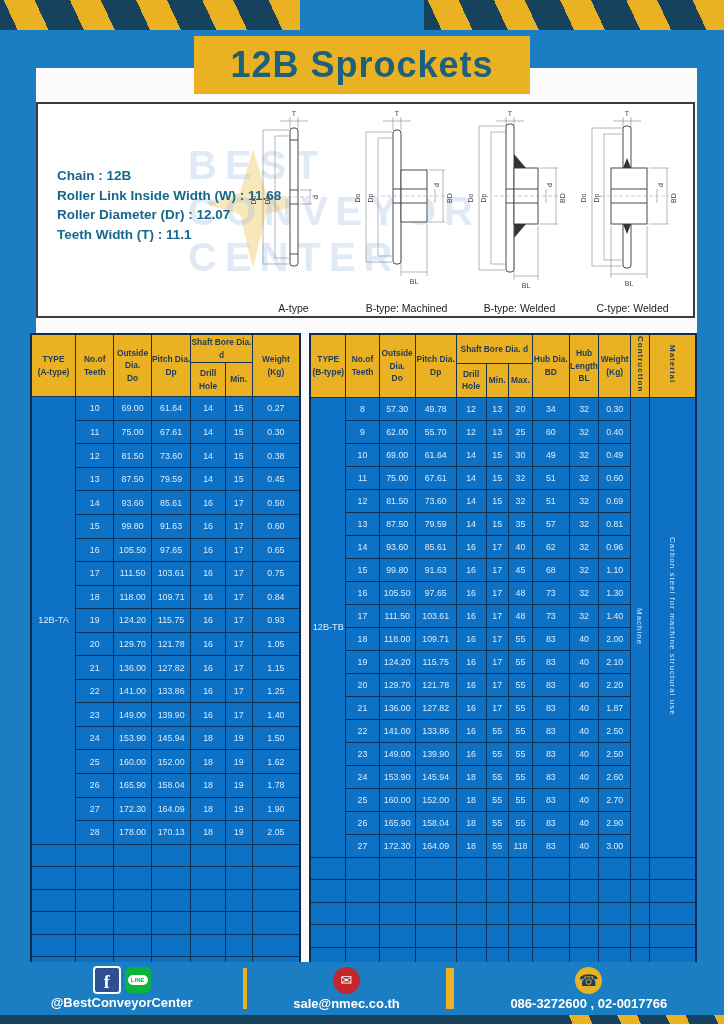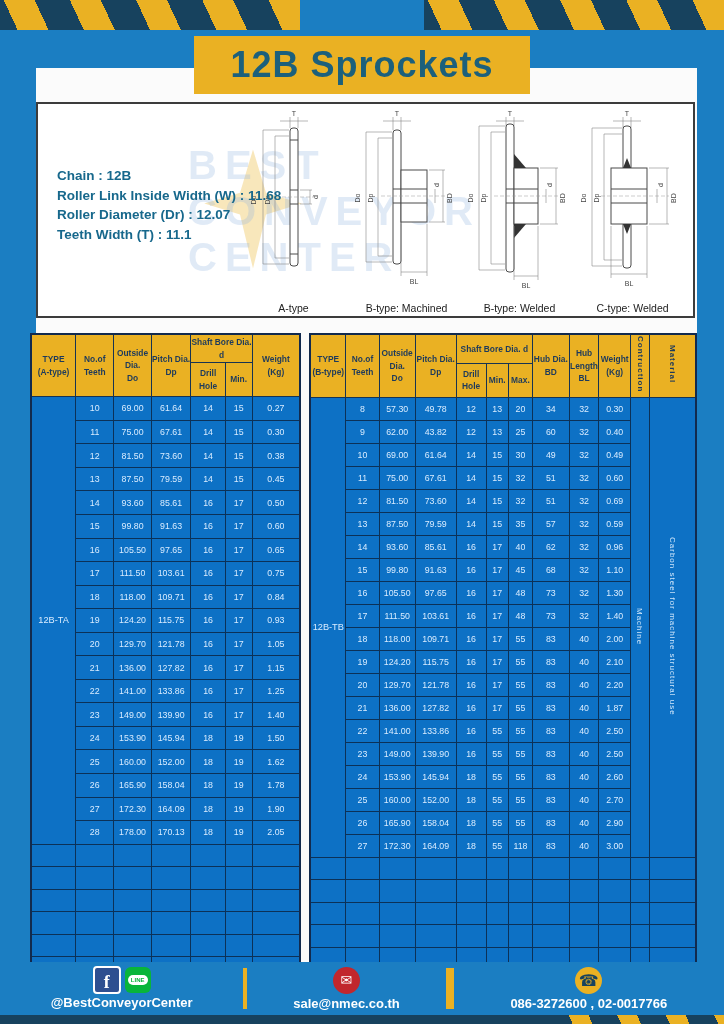--- a/index.html
+++ b/index.html
@@ -537,21 +537,21 @@
               <td>20</td>
               <td>34</td>
               <td>32</td>
               <td>0.30</td>
               <td rowspan="20"><span class="vtext">Machine</span></td>
               <td rowspan="20"><span class="vtext">Carbon steel for machine structural use</span></td>
             </tr>
             <tr>
               <td>9</td>
               <td>62.00</td>
-              <td>43.82</td>
+              <td>55.70</td>
               <td>12</td>
               <td>13</td>
               <td>25</td>
               <td>60</td>
               <td>32</td>
               <td>0.40</td>
             </tr>
             <tr>
               <td>10</td>
               <td>69.00</td>
@@ -587,21 +587,21 @@
             </tr>
             <tr>
               <td>13</td>
               <td>87.50</td>
               <td>79.59</td>
               <td>14</td>
               <td>15</td>
               <td>35</td>
               <td>57</td>
               <td>32</td>
-              <td>0.59</td>
+              <td>0.81</td>
             </tr>
             <tr>
               <td>14</td>
               <td>93.60</td>
               <td>85.61</td>
               <td>16</td>
               <td>17</td>
               <td>40</td>
               <td>62</td>
               <td>32</td>

